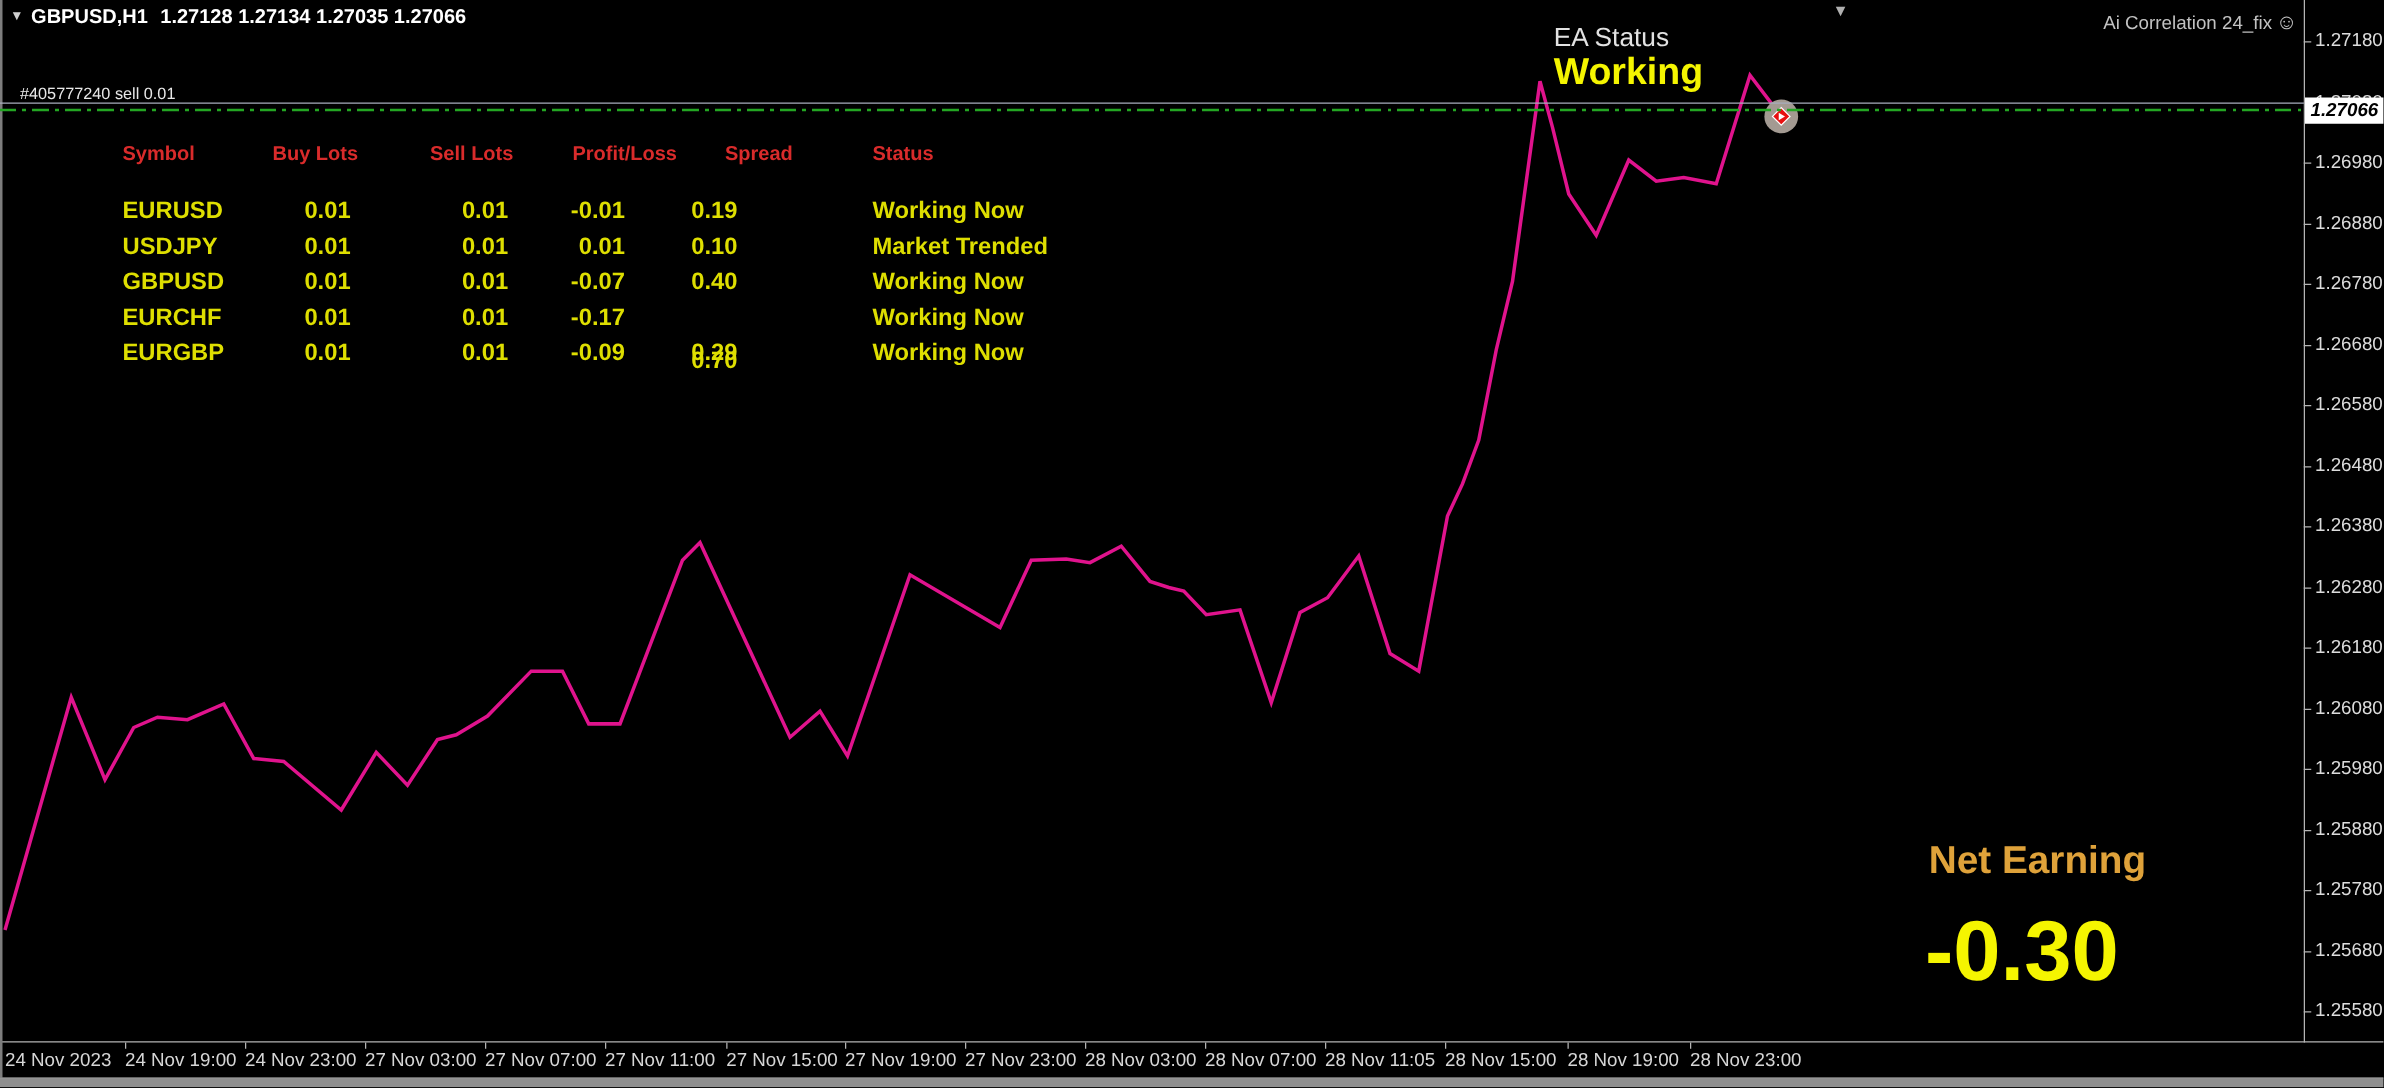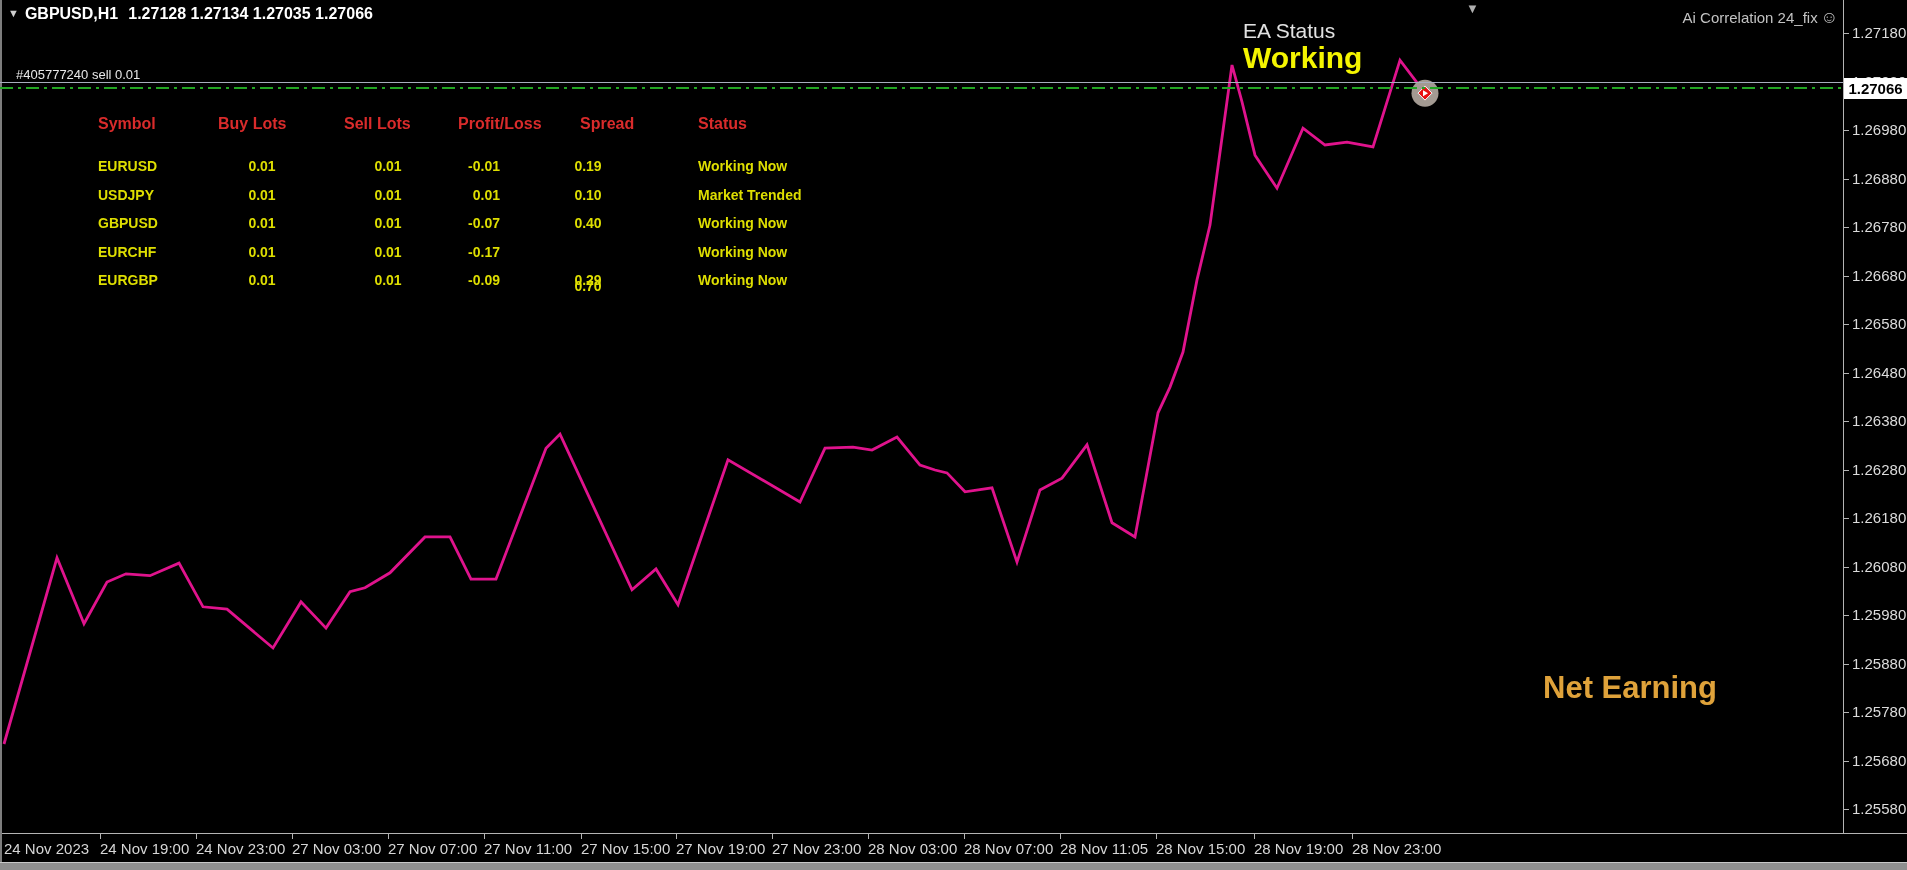--- a/index.html
+++ b/index.html
@@ -12,27 +12,27 @@
   .indicator{position:absolute;right:69px;top:8px;color:var(--gray-label);font-size:15px;white-space:nowrap;}
   .indicator .smiley{font-size:17px;margin-left:3px;}
   .chart-shift{position:absolute;left:1466px;top:1px;color:#b0b0b0;font-size:13px;}
   .order-label{position:absolute;left:16px;top:67px;color:#e8e8e8;font-size:13px;white-space:nowrap;z-index:6;}
   .brand{position:absolute;left:92px;top:56px;color:var(--cyan);font-size:31px;font-weight:bold;letter-spacing:1px;z-index:7;text-shadow:0 0 2px rgba(0,0,0,.8);}
   .hline{position:absolute;left:0;width:1843px;z-index:5;}
   .hline.order{height:1px;background:#a8adbd;}
   .hline.current{height:2px;background-image:repeating-linear-gradient(to right,var(--green) 0px,var(--green) 13px,transparent 13px,transparent 18px,var(--green) 18px,var(--green) 21px,transparent 21px,transparent 26px);}
   .tbl-cell{position:absolute;white-space:nowrap;}
   .tbl-header .tbl-cell{color:var(--red);font-size:16px;font-weight:bold;}
-  .tbl-row .tbl-cell{color:var(--yellow);font-size:14px;font-weight:bold;}
+  .tbl-row .tbl-cell{color:var(--yellow);font-size:19px;font-weight:bold;}
   .h0{left:98px;} .h1{left:218px;} .h2{left:344px;} .h3{left:458px;} .h4{left:580px;} .h5{left:698px;}
   .v0{left:98px;width:90px;text-align:left;}
   .v1{left:218px;width:88px;text-align:center;}
   .v2{left:344px;width:88px;text-align:center;}
   .v3{left:430px;width:70px;text-align:right;}
-  .v4{left:553px;width:70px;text-align:center;}
+  .v4{left:553px;width:70px;text-align:left;}
   .v5{left:698px;width:220px;text-align:left;}
   .ea-label{position:absolute;left:1243px;top:19px;color:#e2e2e2;font-size:21px;z-index:8;}
   .ea-value{position:absolute;left:1243px;top:41px;color:var(--bright-yellow);font-size:30px;font-weight:bold;z-index:8;}
   .net-label{position:absolute;left:1543px;top:670px;color:var(--orange);font-size:31px;font-weight:bold;}
   .net-value{position:absolute;left:1540px;top:722px;color:var(--bright-yellow);font-size:68px;font-weight:bold;}
   .vborder-right{position:absolute;left:1843px;top:0;width:1px;height:834px;background:var(--axis-gray);}
   .hborder-bottom{position:absolute;left:0;top:833px;width:1907px;height:1px;background:var(--axis-gray);}
   .vborder-left{position:absolute;left:0;top:0;width:2px;height:862px;background:#7d7d7d;}
   .bottom-sep{position:absolute;left:0;top:862px;width:1907px;height:1px;background:#c8c8c8;}
   .bottom-band{position:absolute;left:0;top:863px;width:1907px;height:7px;background:#8f8f8f;}
@@ -119,20 +119,21 @@
         <span class="tbl-cell v3" style="top: 272px;">-0.09</span>
         <span class="tbl-cell v4" style="top: 272px;">0.29</span>
         <span class="tbl-cell v5" style="top: 272px;">Working Now</span>
       </div>
     </div>
 
   <div class="ea-label">EA Status</div>
   <div class="ea-value">Working</div>
 
   <div class="net-label">Net Earning</div>
+  <div class="net-value">-0.30</div>
 
   <div class="vborder-right"></div>
   <div class="hborder-bottom"></div>
   <div class="vborder-left"></div>
   <div class="bottom-sep"></div>
   <div class="bottom-band"></div>
 
   <div class="price-axis" id="price-axis">
 
   <div class="price-tick" style="top: 33px;"></div>
@@ -162,21 +163,21 @@
       <div class="price-tick" style="top: 615px;"></div>
       <div class="price-label" style="top: 606px;">1.25980</div>
       <div class="price-tick" style="top: 664px;"></div>
       <div class="price-label" style="top: 655px;">1.25880</div>
       <div class="price-tick" style="top: 712px;"></div>
       <div class="price-label" style="top: 703px;">1.25780</div>
       <div class="price-tick" style="top: 761px;"></div>
       <div class="price-label" style="top: 752px;">1.25680</div>
       <div class="price-tick" style="top: 809px;"></div>
       <div class="price-label" style="top: 800px;">1.25580</div>
-      <div class="cur-price-box" id="cur-price-box" style="top: 78px;">1.27066</div>
+      <div class="cur-price-box" id="cur-price-box" style="top: 78px; font-style: italic;">1.27066</div>
     </div>
 
   <div class="time-axis" id="time-axis">
       <div class="time-label" style="left: 4px;">24 Nov 2023</div>
       <div class="time-tick" style="left: 100px;"></div>
       <div class="time-label" style="left: 100px;">24 Nov 19:00</div>
       <div class="time-tick" style="left: 196px;"></div>
       <div class="time-label" style="left: 196px;">24 Nov 23:00</div>
       <div class="time-tick" style="left: 292px;"></div>
       <div class="time-label" style="left: 292px;">27 Nov 03:00</div>

